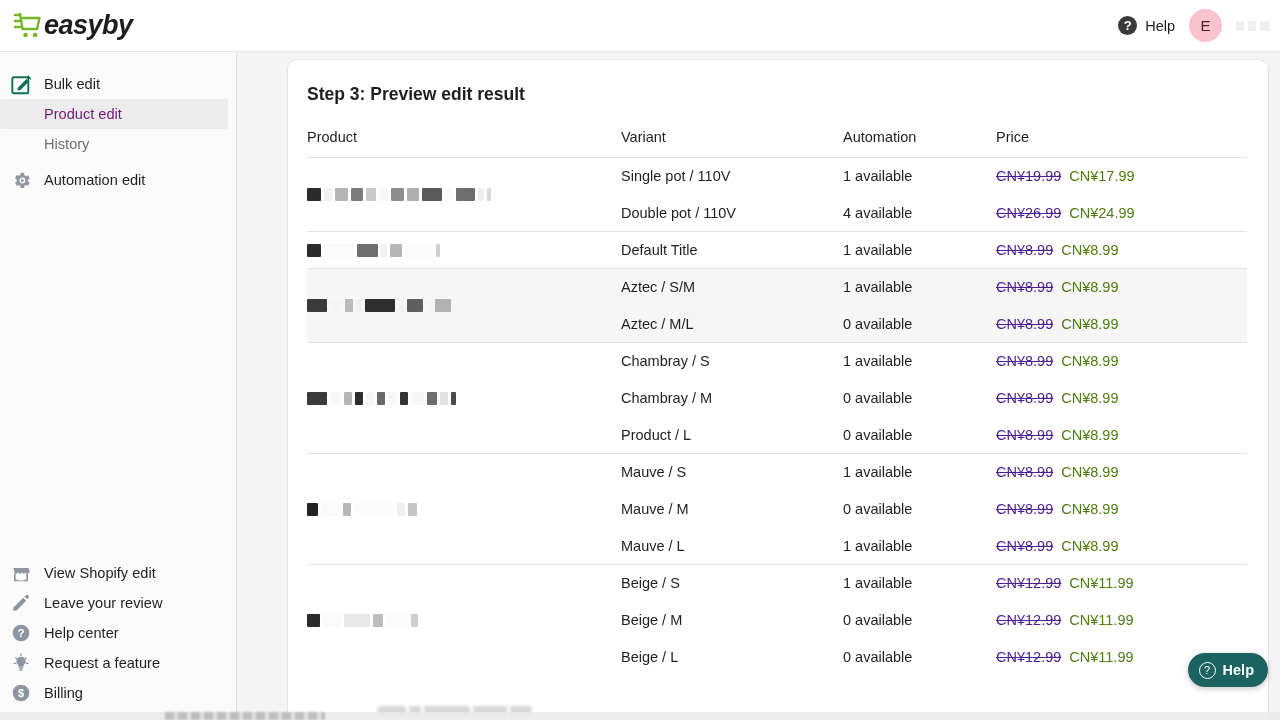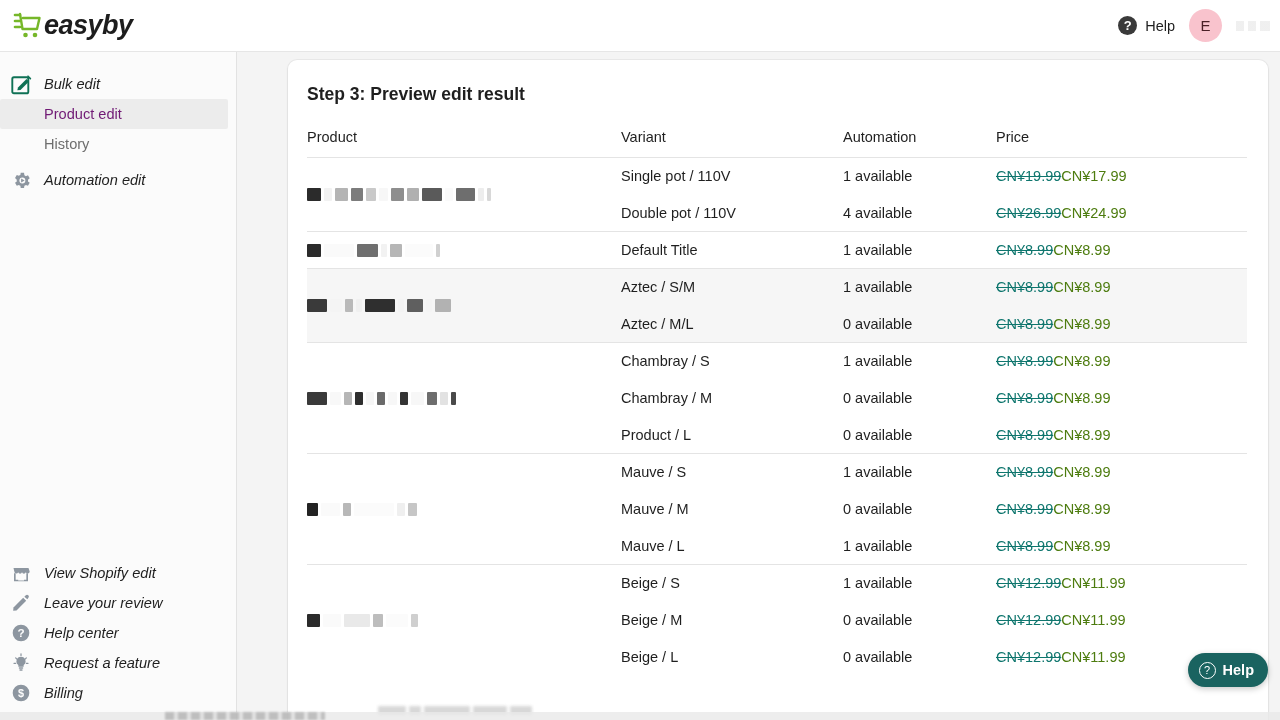--- a/index.html
+++ b/index.html
@@ -55,21 +55,21 @@
     position: absolute; left: 0; top: 52px; width: 237px; height: 668px;
     background: #fbfbfb;
     border-right: 1px solid #e2e2e2;
   }
   .nav-top { padding-top: 17px; }
   .nav-row {
     display: flex; align-items: center;
     height: 30px; padding-left: 11px; cursor: pointer;
   }
   .nav-row .ico { width: 26px; display: flex; align-items: center; justify-content: flex-start; }
-  .nav-row .lbl { font-size: 14.6px; color: #1f1f1f; margin-left: 7px; font-style: italic; }
+  .nav-row .lbl { font-size: 14.6px; color: #1f1f1f; margin-left: 7px; }
   .nav-sub { height: 30px; display: flex; align-items: center; padding-left: 44px; cursor: pointer; }
   .nav-sub .lbl { font-size: 14.6px; }
   .nav-sub.active { background: #ececec; width: 228px; border-radius: 2px; }
   .nav-sub.active .lbl { color: #701a75; }
   .nav-sub.muted .lbl { color: #6e6e6e; }
   .sp-6 { height: 6px; }
 
   .nav-bottom { position: absolute; left: 0; bottom: 12px; width: 237px; }
   .nav-bottom .nav-row { height: 30px; }
   .nav-bottom .lbl { color: #1f1f1f; }
@@ -102,21 +102,21 @@
   .c-var  { width: 222px; }
   .c-inv  { width: 153px; }
   .c-price{ width: 251px; }
 
   table.preview td { font-size: 14.5px; color: #1f1f1f; padding: 0; vertical-align: middle; }
   tr.vrow td { height: 37px; }
   tr.grp-start td { border-top: 1px solid #e4e4e4; }
   tr.hl td { background: #f6f6f6; }
   td.prodcell { vertical-align: middle; }
 
-  .price-old { color: #0f766e; text-decoration: line-through; margin-right: 0; }
+  .price-old { color: #4c1d95; text-decoration: line-through; margin-right: 8px; }
   .price-new { color: #4d7c0f; }
 
   
   .redact { display: flex; align-items: center; gap: 3px; height: 14px; filter: blur(0.7px); }
   .redact i { display: block; height: 13px; border-radius: 1px; }
 
   
   .cut-strip {
     position: absolute; left: 288px; top: 704px; width: 980px; height: 16px;
     background: #ffffff; opacity: .85;

